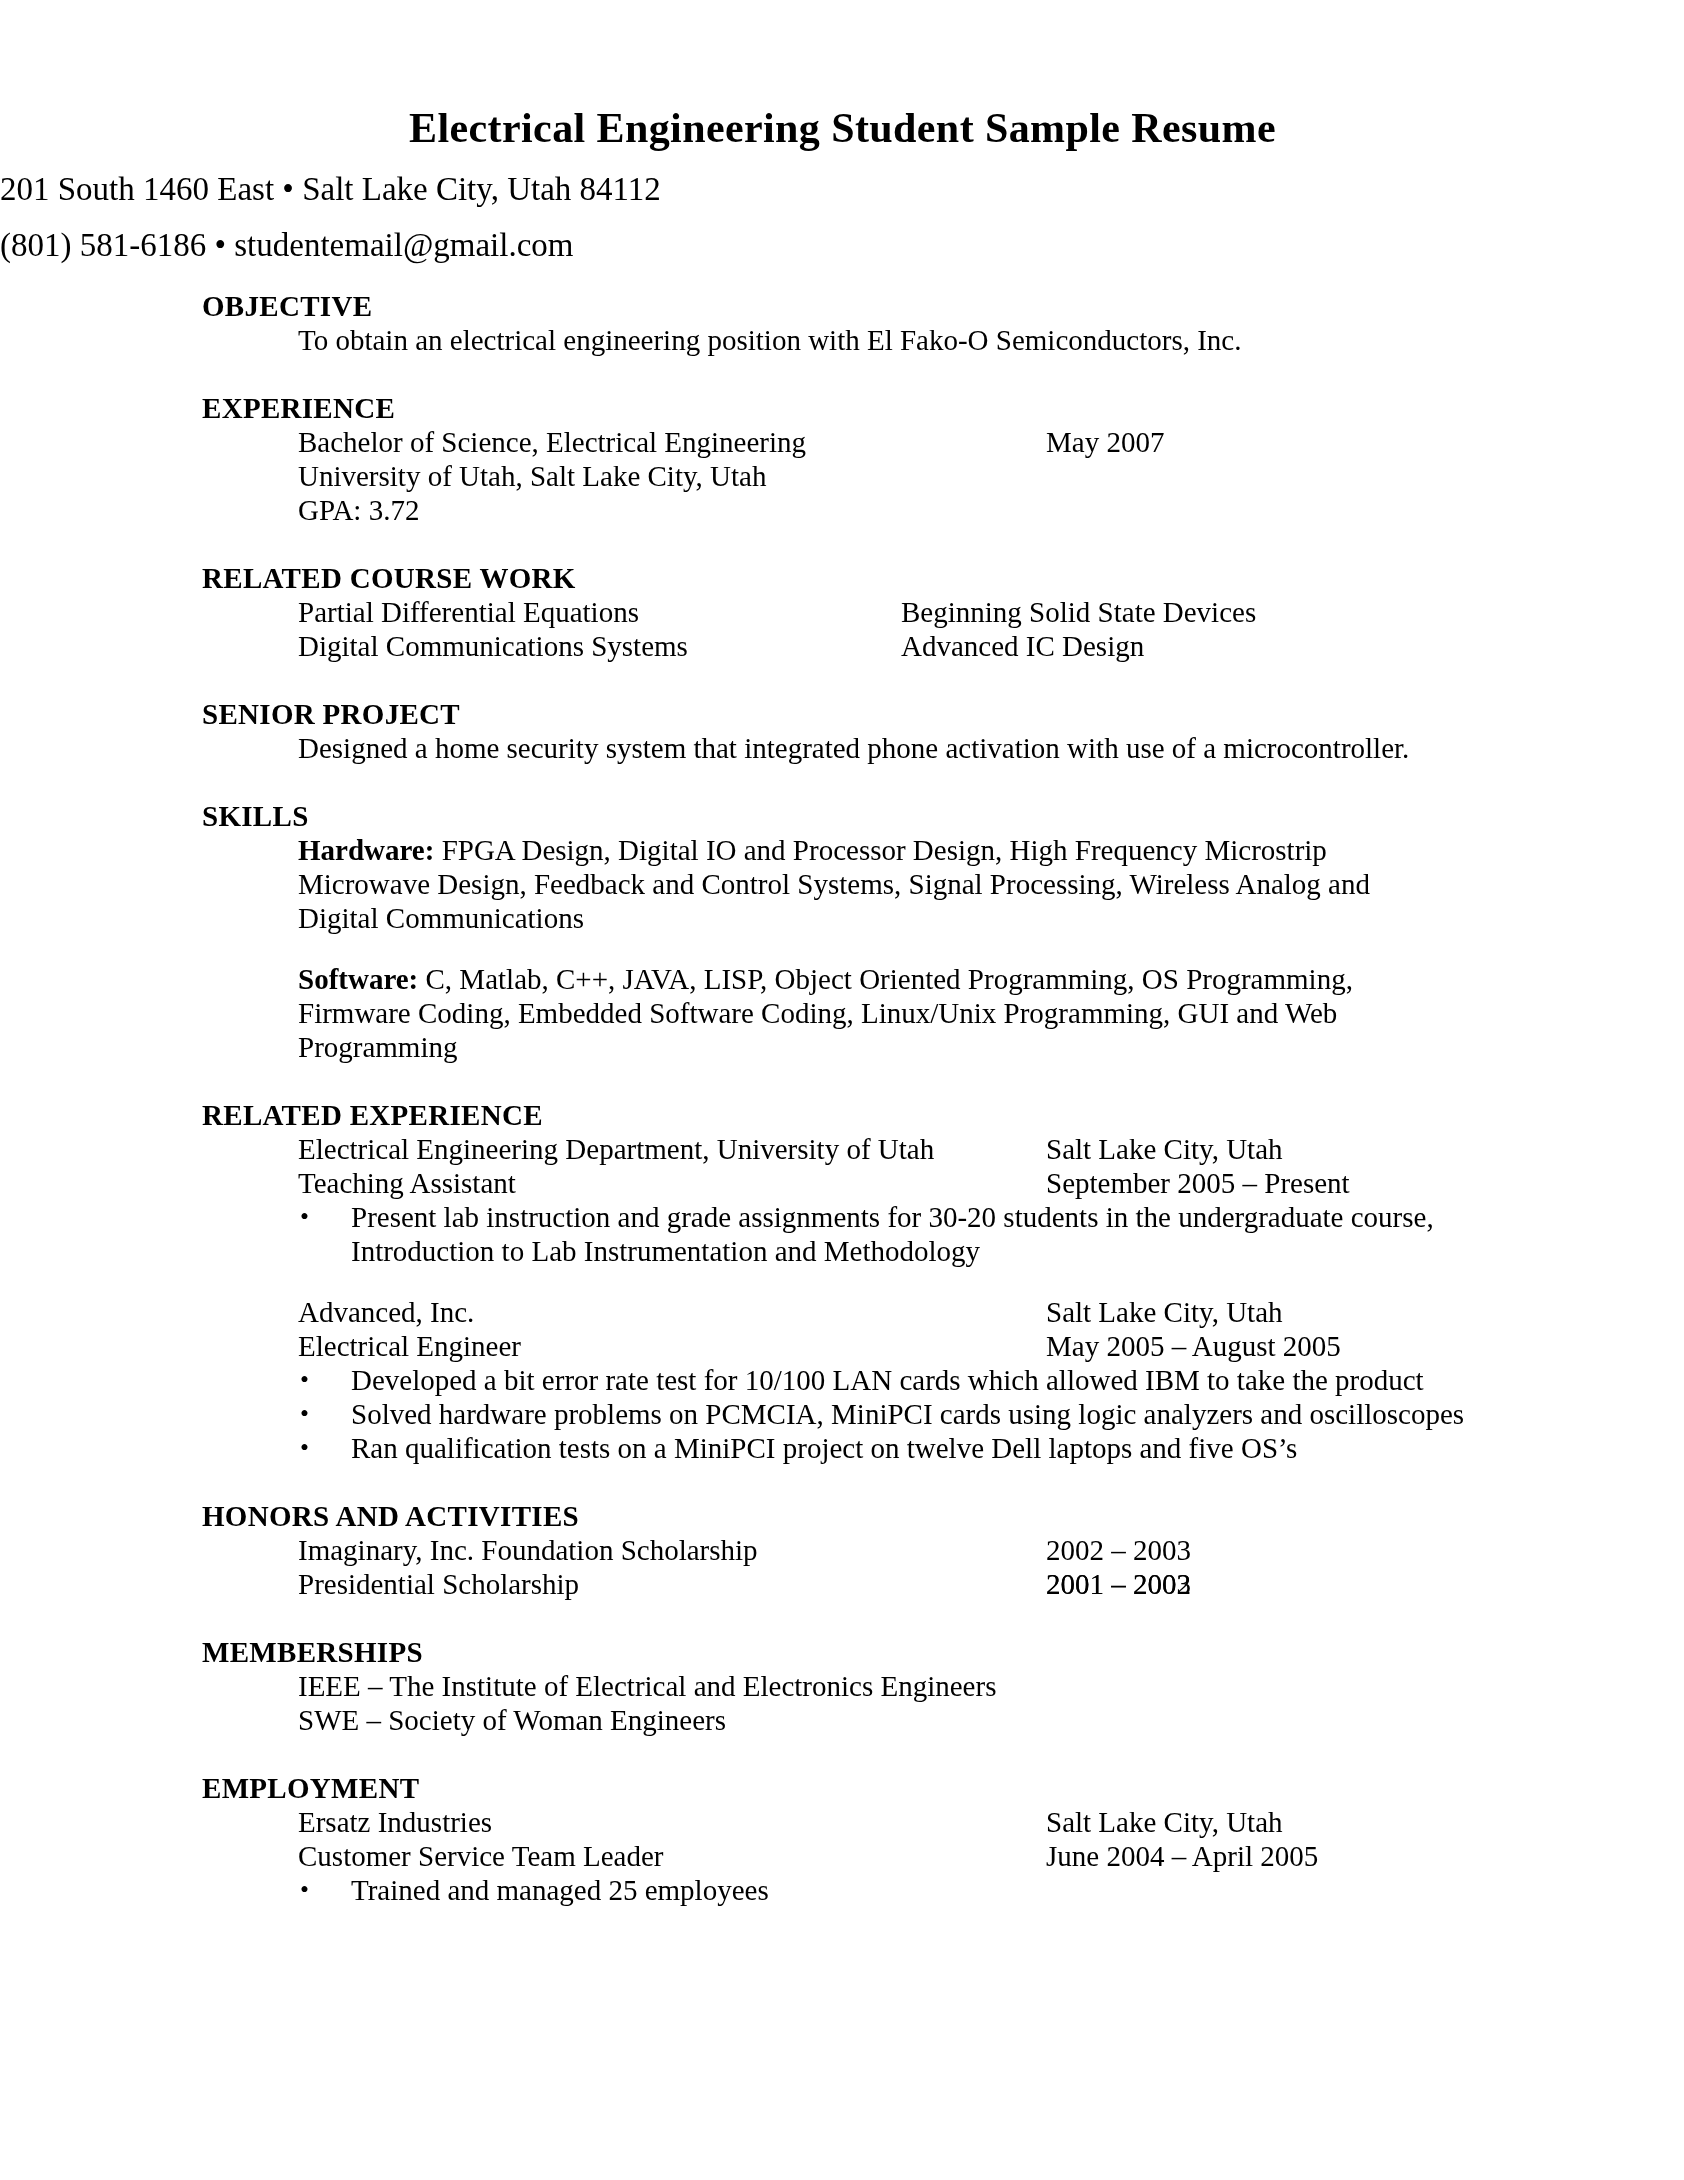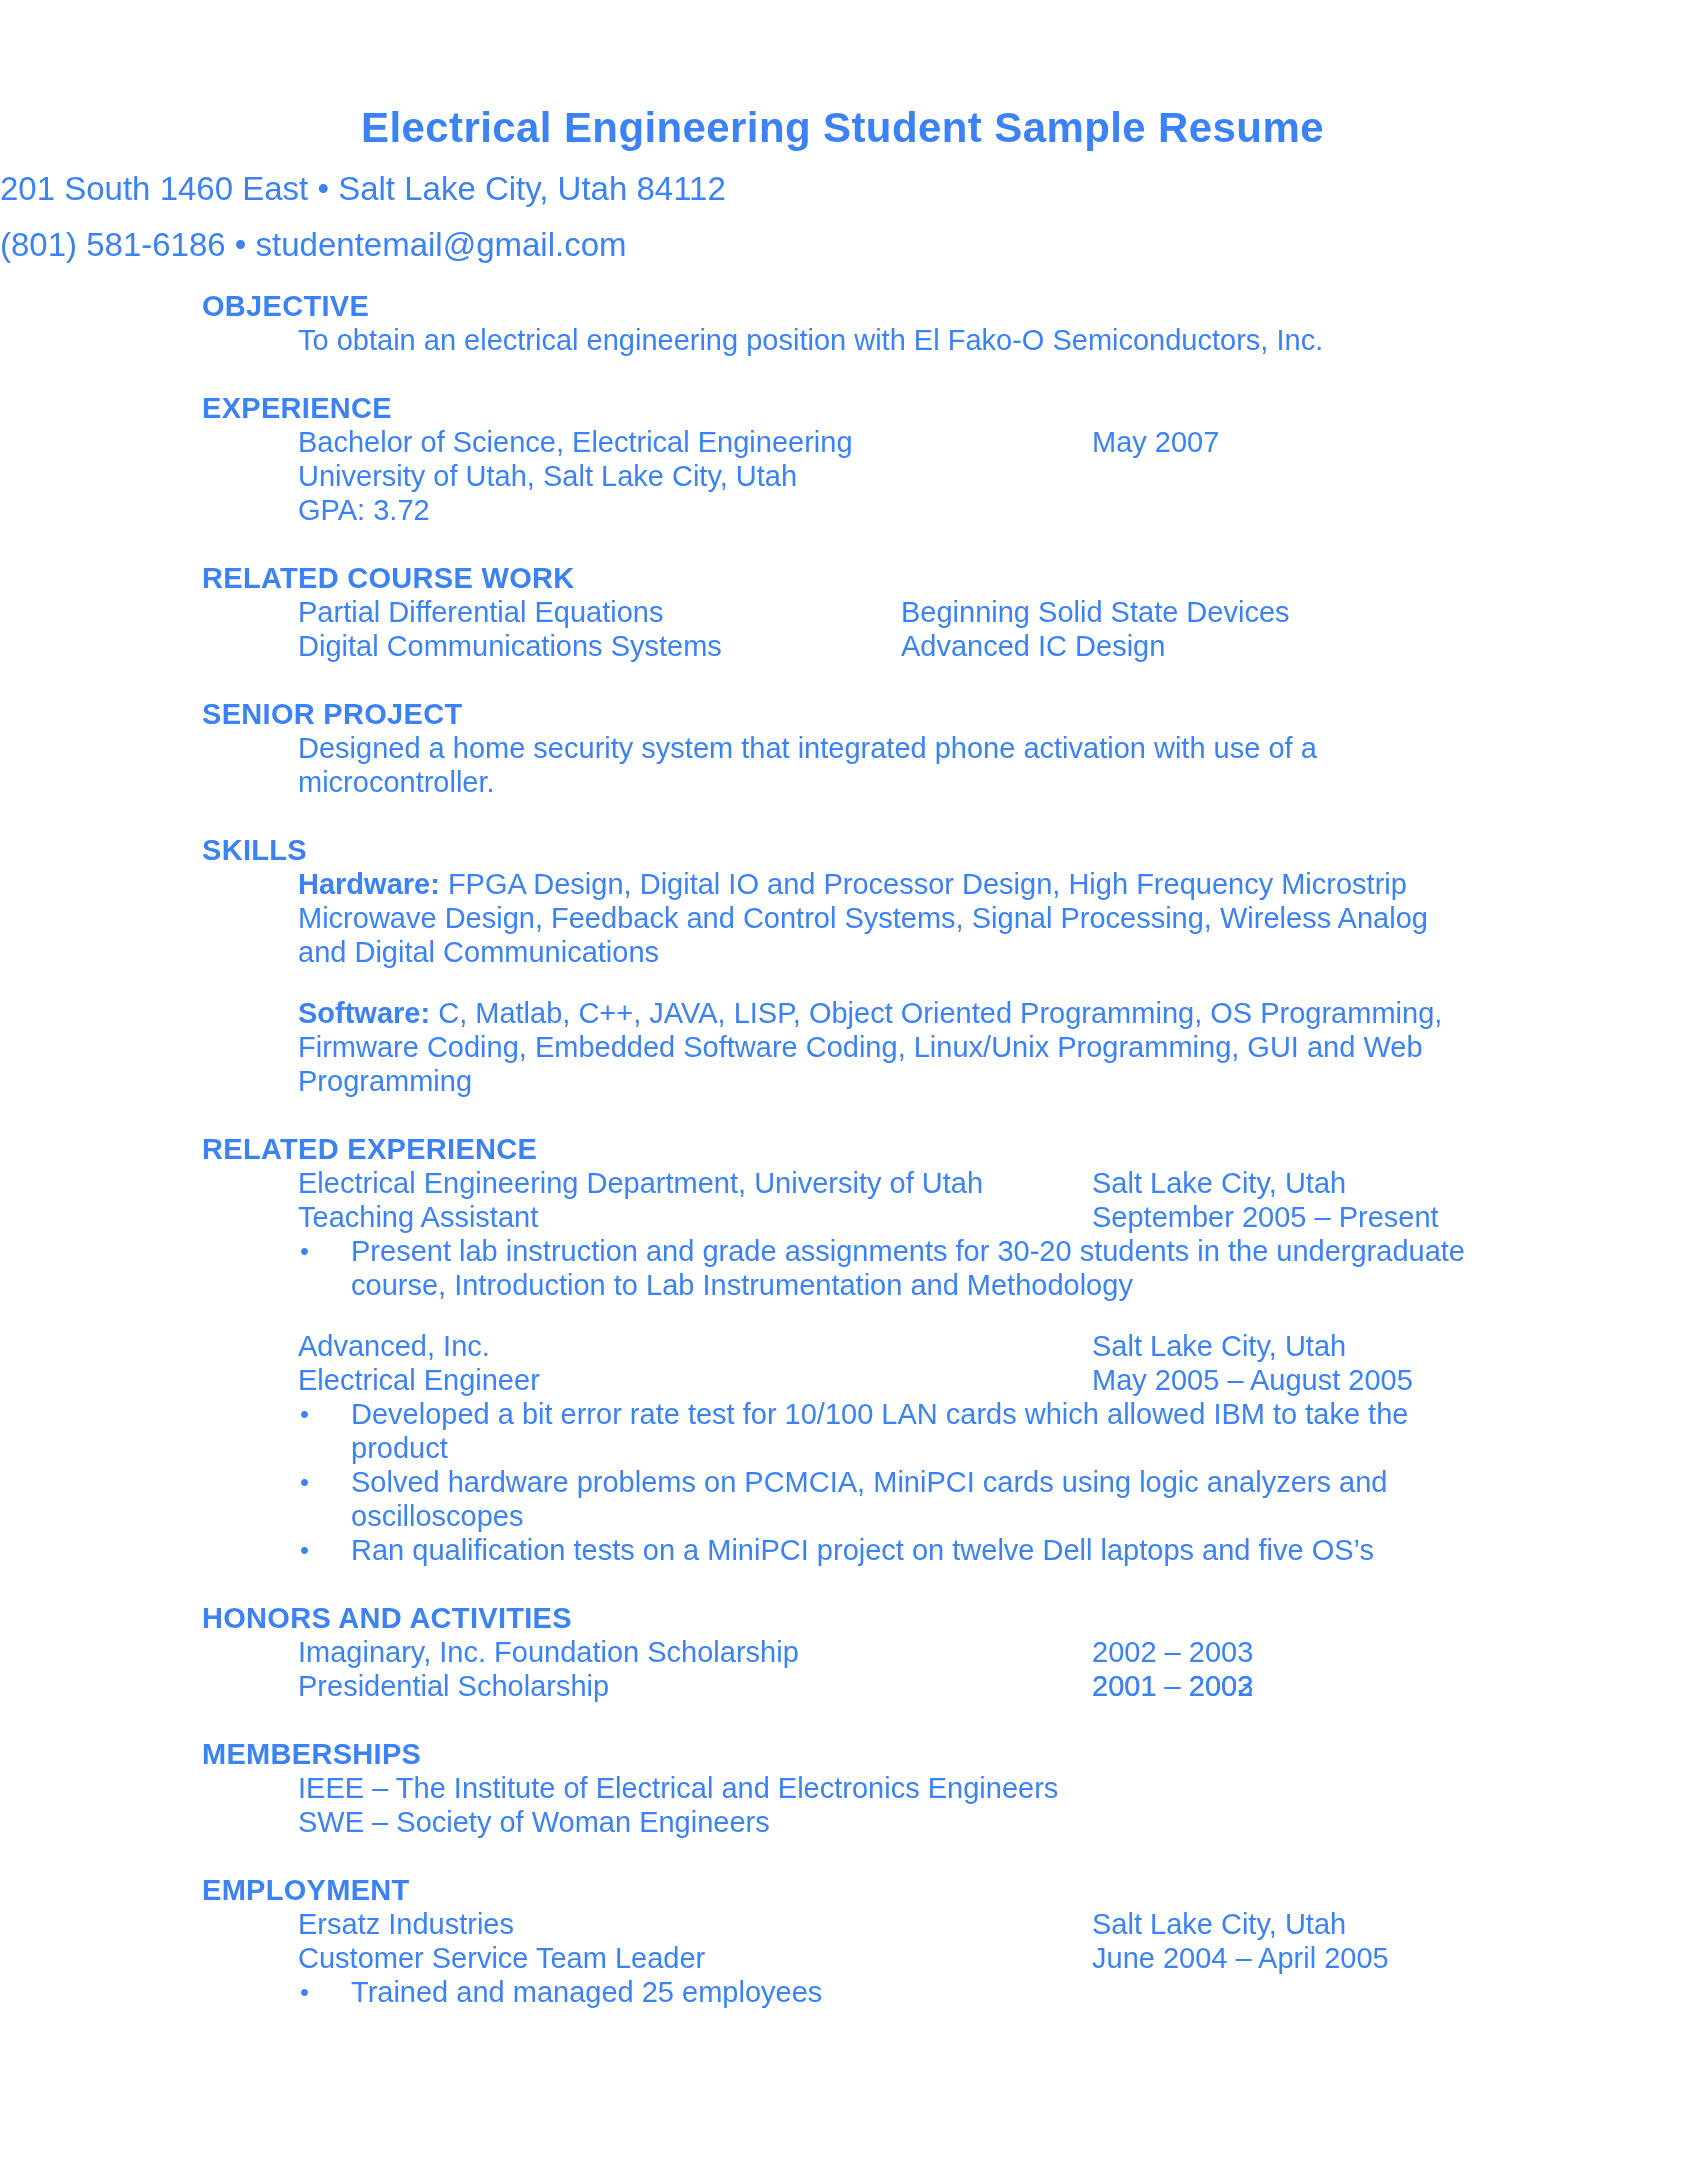--- a/index.html
+++ b/index.html
@@ -1,22 +1,22 @@
 <!DOCTYPE html>
 <html style="font-size:13.6px"><head>
 <meta charset="utf-8">
 <style>
   html, body { margin: 0; padding: 0; background: #ffffff; }
   .page {
     position: relative;
     width: 1685px;
     height: 2181px;
     background: #ffffff;
-    color: #3b82f6;
-    font-family: Liberation Sans, sans-serif;
+    color: #000000;
+    font-family: Liberation Serif, serif;
     font-size: 29px;
     line-height: 34px;
     overflow: hidden;
     box-sizing: border-box;
     padding-top: 106px;
   }
   .title {
     text-align: center;
     font-size: 42px;
     line-height: 44px;
@@ -38,21 +38,21 @@
     line-height: 34px;
     letter-spacing: 0.3px;
   }
   .content-line, .content-row {
     margin-left: 298px;
     line-height: 34px;
   }
   .content-row { position: relative; }
   .date-col {
     position: absolute;
-    left: 794px;   
+    left: 748px;   
     top: 0;
     white-space: nowrap;
   }
   .course-right {
     position: absolute;
     left: 603px;   
     top: 0;
     white-space: nowrap;
   }
   .para {

